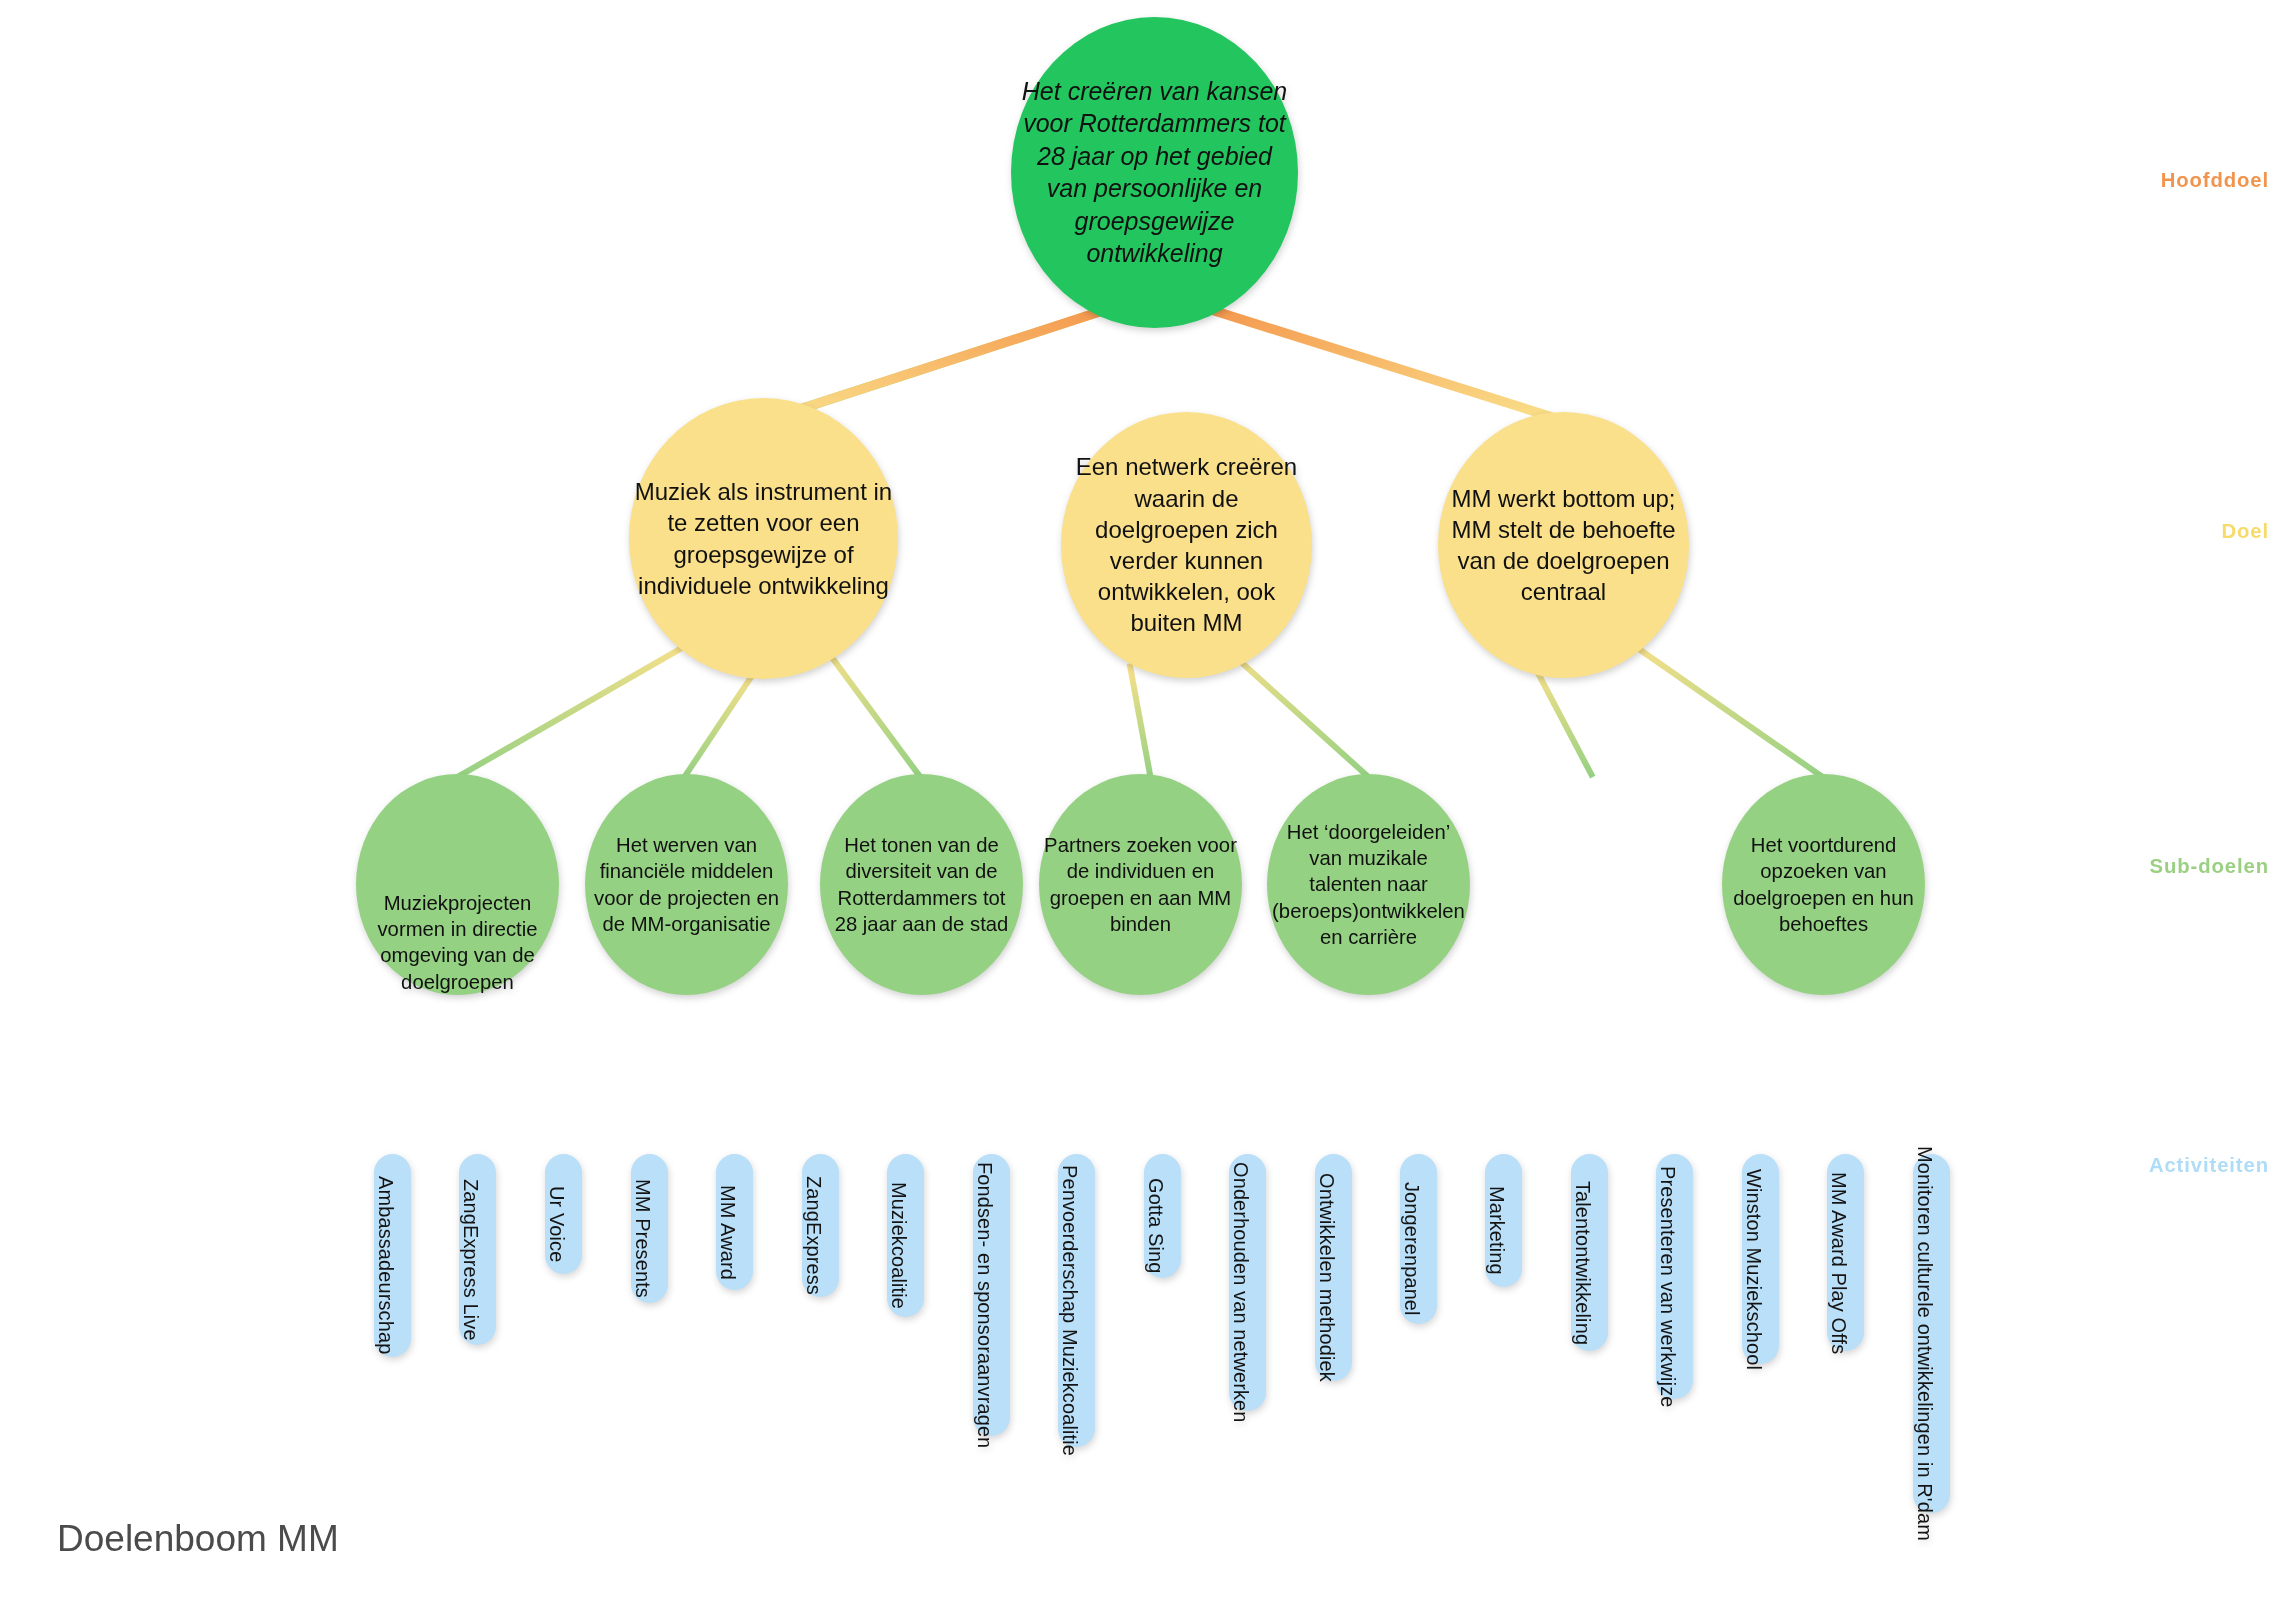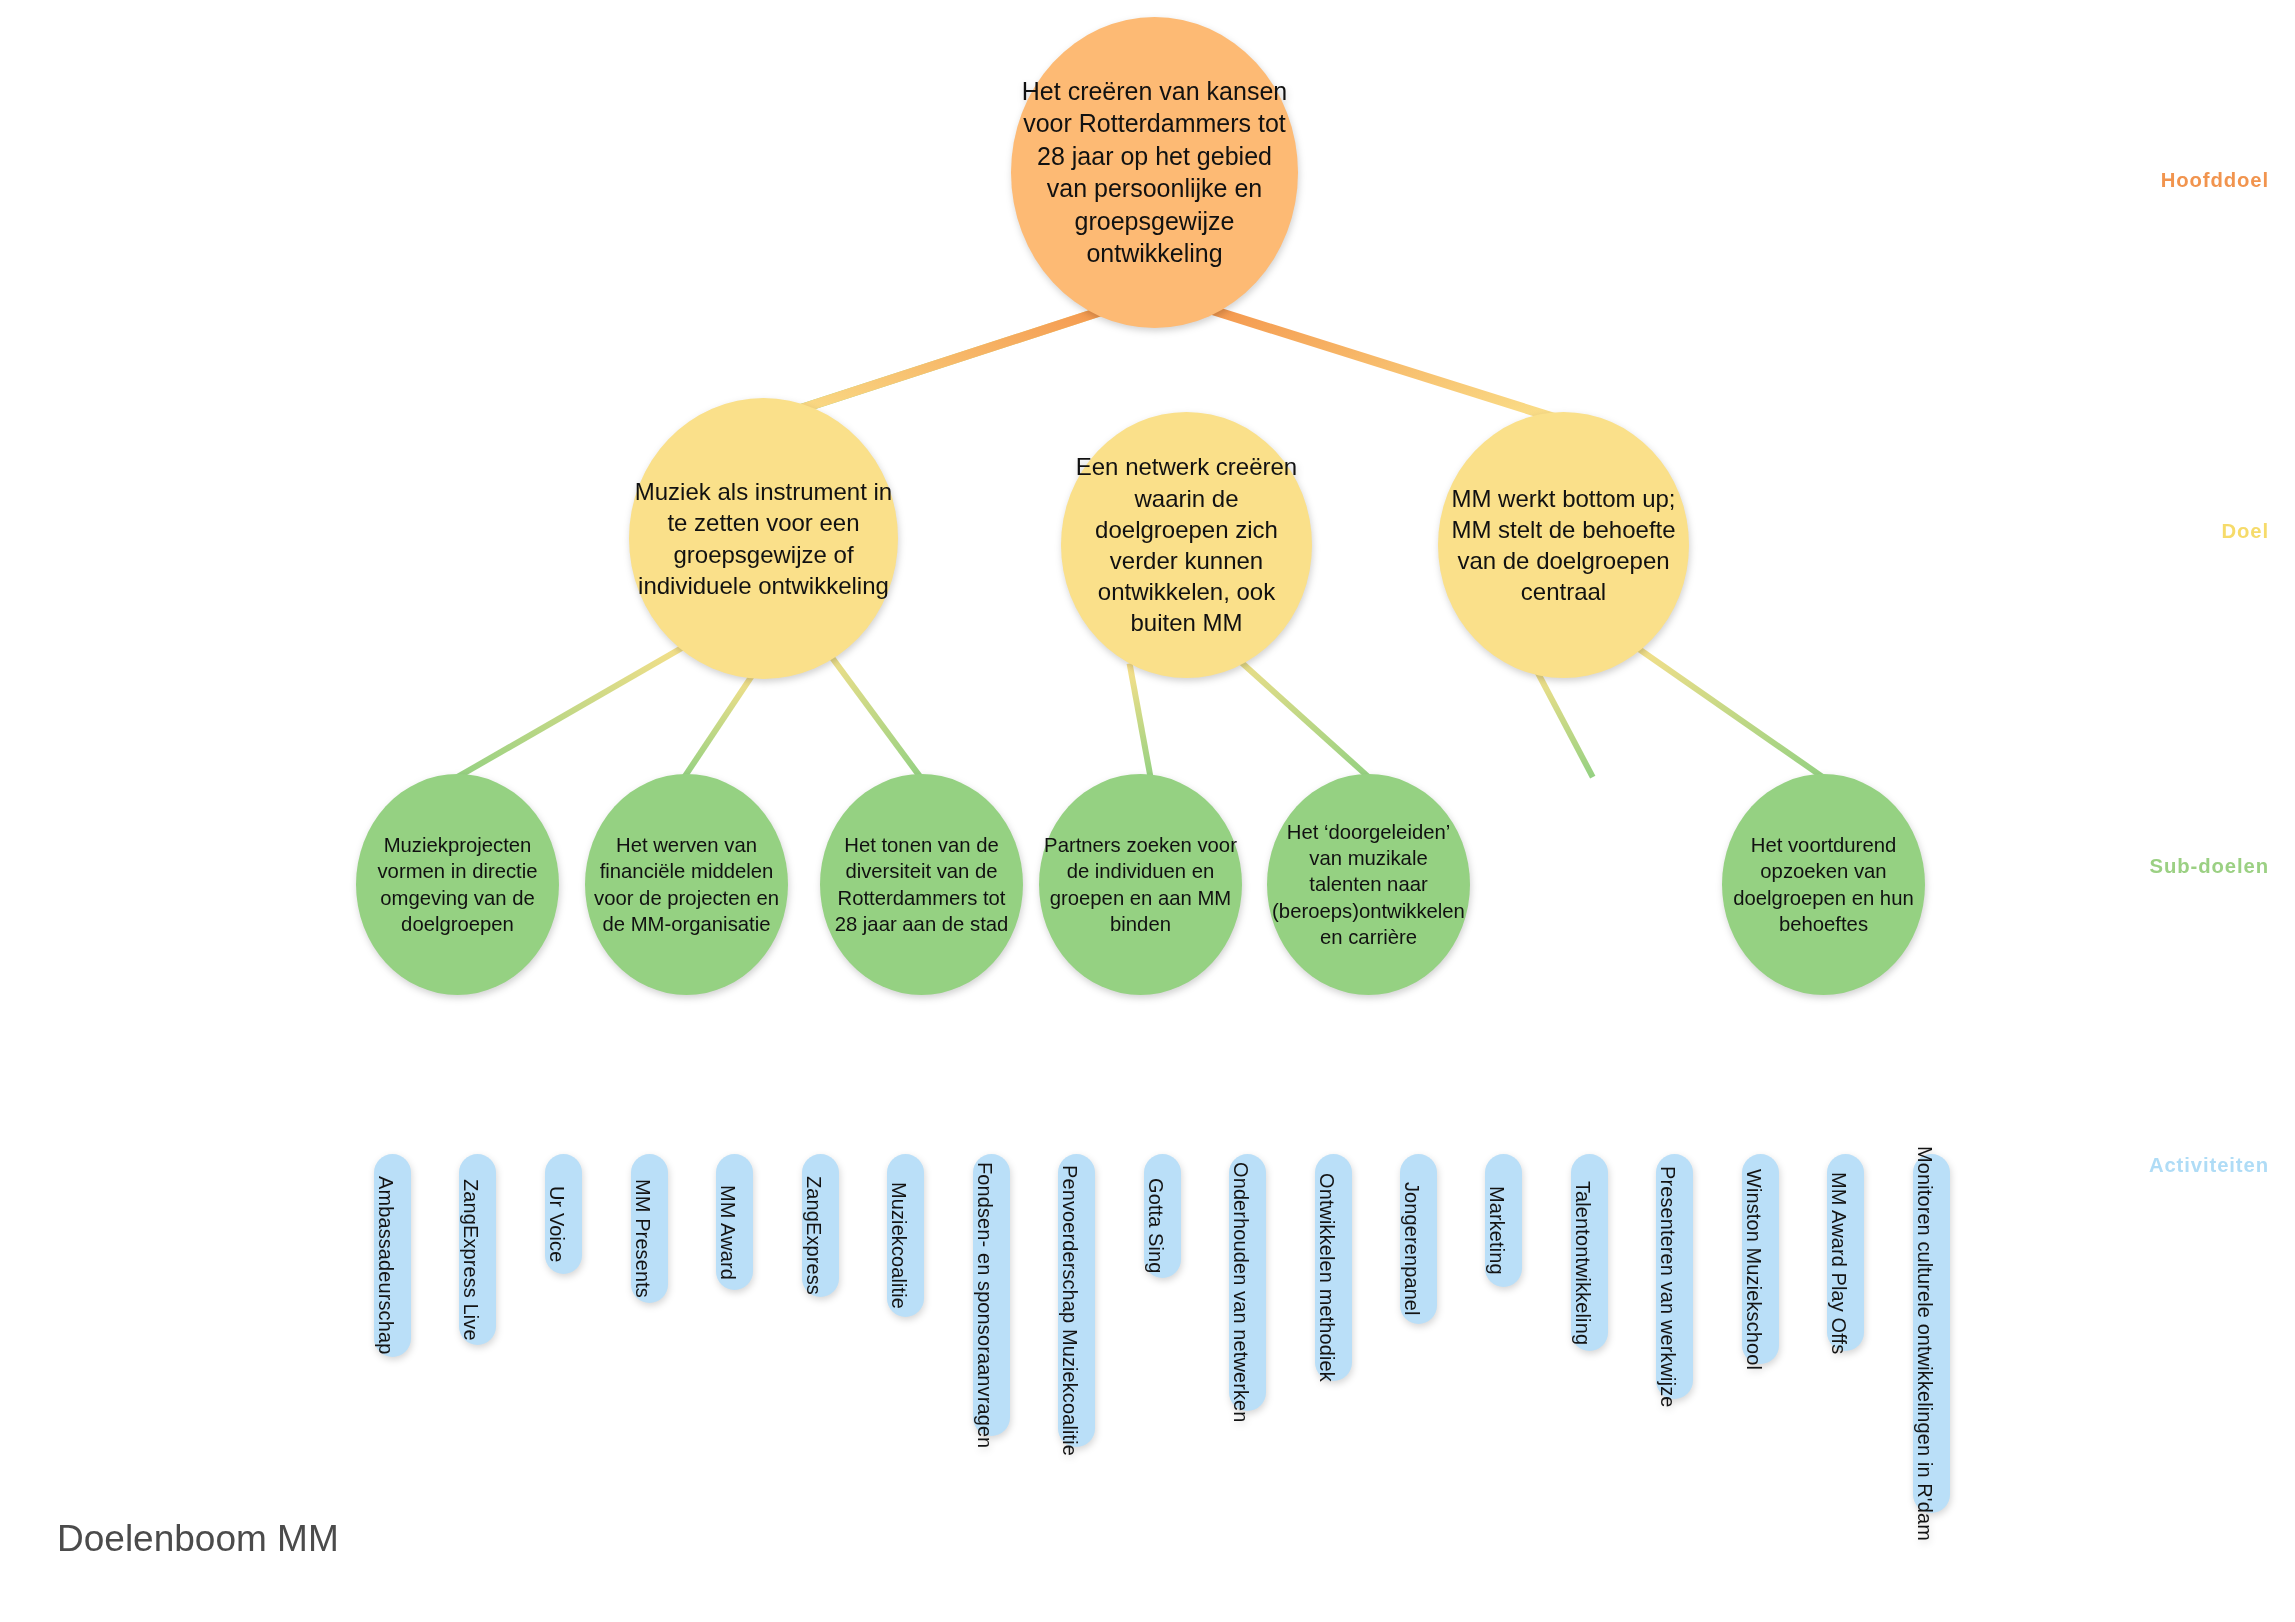--- a/index.html
+++ b/index.html
@@ -15,21 +15,21 @@
     position:absolute;display:flex;align-items:center;justify-content:center;
     text-align:center;box-sizing:border-box;
     border-radius:50%;
     color:#111111;
     line-height:1.30;
     filter:drop-shadow(1.8px 3.6px 3.6px rgba(0,0,0,0.18));
     z-index:3;
   }
   .node span{display:block;padding:0 3.6px;}
 
-  .node.root{background:#fdba74;font-size:25px;}
+  .node.root{background:#22c55e;font-size:25px;font-style:italic;}
   .node.goal{background:#FAE08A;font-size:24px;}
   .node.sub{background:#95D182;font-size:20.3px;}
 
   .pill{
     position:absolute;background:#BADFF8;border-radius:5977px;
     display:flex;align-items:center;justify-content:flex-start;
     filter:drop-shadow(1.8px 3.6px 3.6px rgba(0,0,0,0.16));
     z-index:3;box-sizing:border-box;
   }
   .pill .ptext{
@@ -103,21 +103,21 @@
   <div class="node goal" style="left:629px;top:398px;width:269px;height:281px;">
     <span>Muziek als instrument in te zetten voor een groepsgewijze  of individuele ontwikkeling</span>
   </div>
   <div class="node goal" style="left:1061px;top:412px;width:251px;height:266px;">
     <span>Een netwerk creëren waarin de doelgroepen zich verder kunnen ontwikkelen, ook buiten MM</span>
   </div>
   <div class="node goal" style="left:1438px;top:412px;width:251px;height:266px;">
     <span>MM werkt bottom up; MM stelt de behoefte van de doelgroepen centraal</span>
   </div>
 
-  <div class="node sub" style="left:356px;top:774px;width:203px;height:221px;">
+  <div class="node sub" style="left:356px;top:774px;width:203px;height:221px;align-items:flex-end;">
     <span>Muziekprojecten vormen in directie omgeving van de doelgroepen</span>
   </div>
   <div class="node sub" style="left:585px;top:774px;width:203px;height:221px;align-items:center;">
     <span>Het werven van financiële middelen voor de projecten en de MM-organisatie</span>
   </div>
   <div class="node sub" style="left:820px;top:774px;width:203px;height:221px;">
     <span>Het tonen van de diversiteit van de Rotterdammers tot 28 jaar aan de stad</span>
   </div>
   <div class="node sub" style="left:1026px;top:774px;width:203px;height:221px;margin-left:13px;">
     <span>Partners zoeken voor de individuen en groepen en aan MM binden</span>

